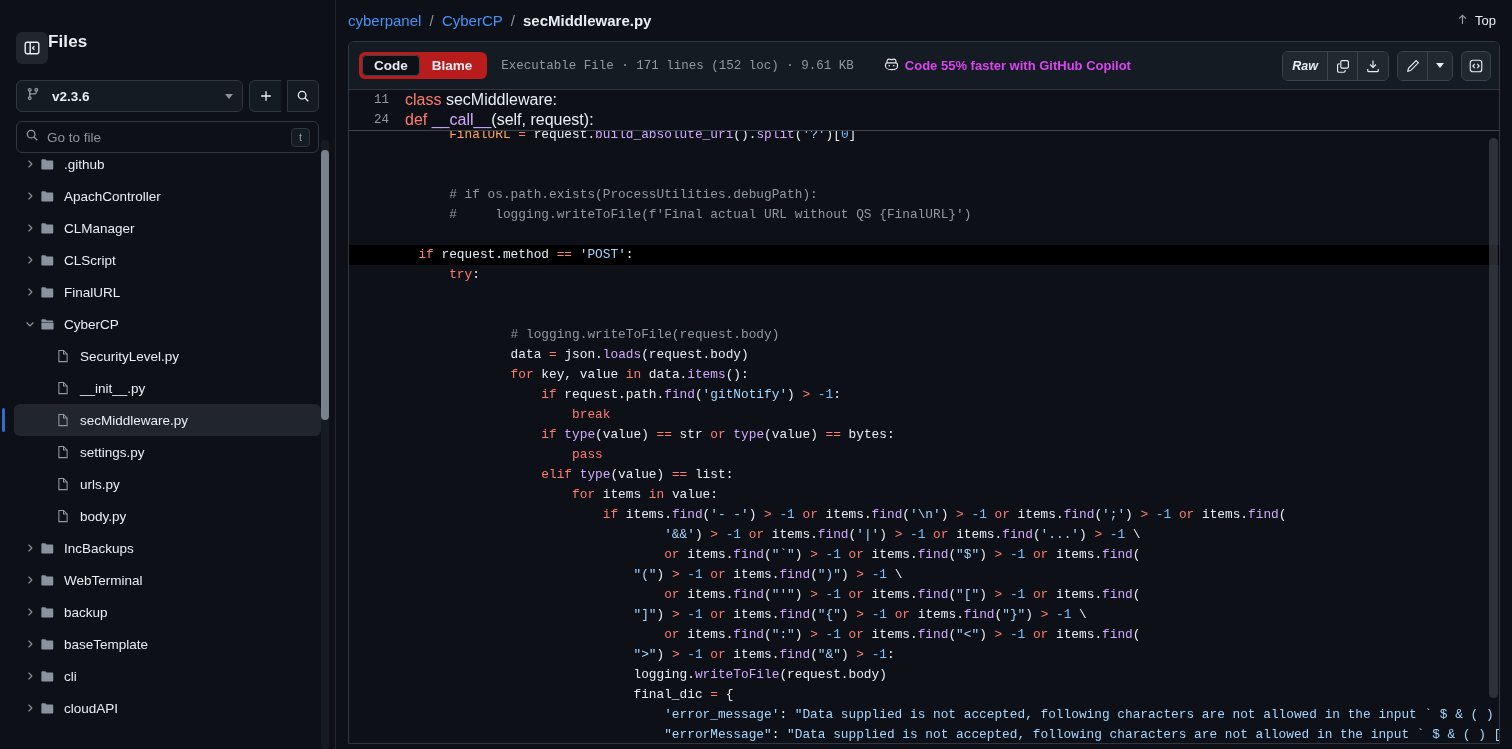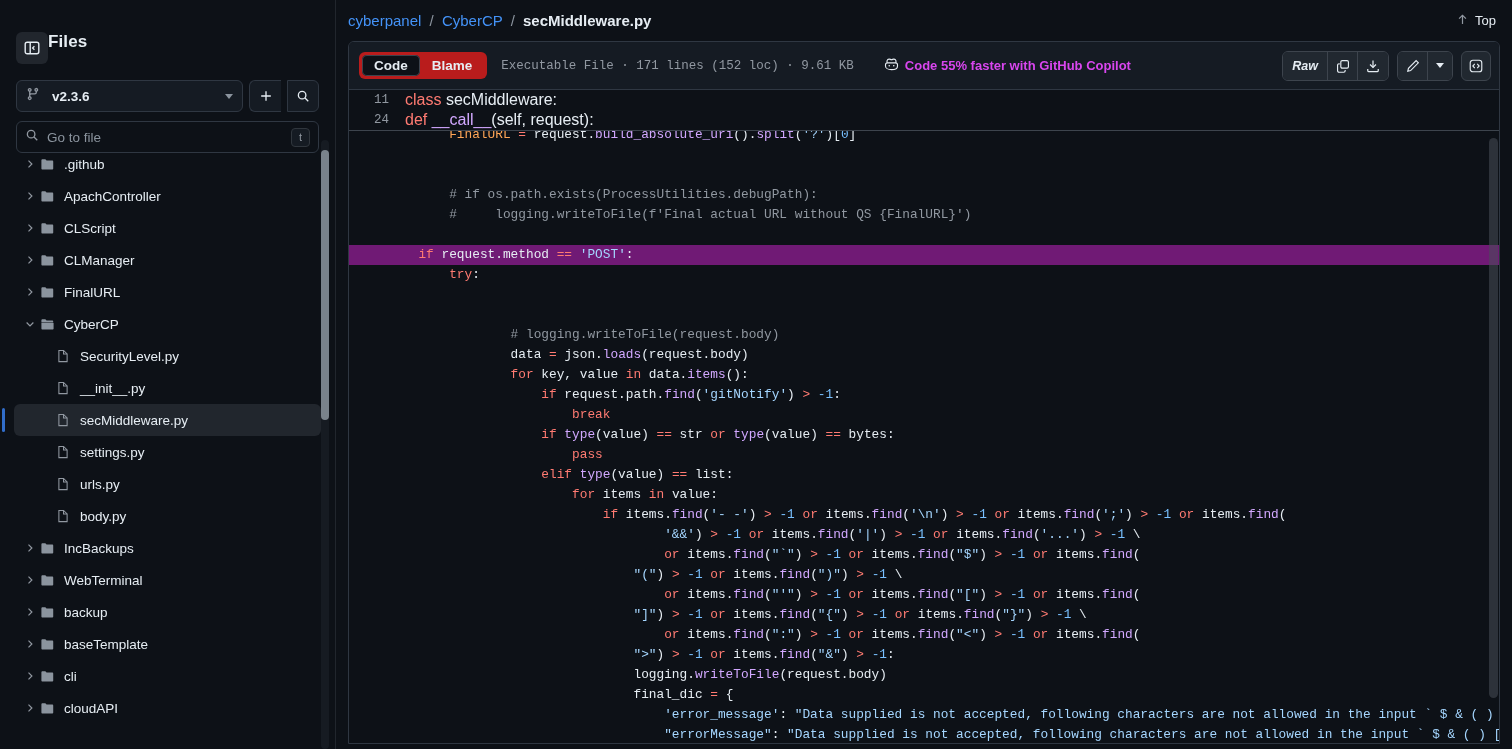--- a/index.html
+++ b/index.html
@@ -169,21 +169,21 @@
     font-family: "Liberation Mono", monospace; font-size: 12.8px;
     line-height: 20px; white-space: pre; overflow: hidden;
   }
   .ln {
     display: inline-block; width: 48px; text-align: right;
     color: #9198a1; flex: 0 0 48px; padding-right: 8px;
     font-family: "Liberation Mono", monospace; font-size: 12.5px;
   }
   .cl { display: flex; height: 20px; align-items: center; }
   .ct { padding-left: 8px; }
-  .cl.hl { background: #701a75; }
+  .cl.hl { background: #000000; }
 
   
   .kw  { color: #ff7b72; }
   .fn  { color: #d2a8ff; }
   .str { color: #a5d6ff; }
   .cmt { color: #9198a1; }
   .num { color: #79c0ff; }
   .var { color: #ffa657; }
   .op  { color: #ff7b72; }
   .pln { color: #e6edf3; }
@@ -274,34 +274,34 @@
         <span class="chev">
           <svg width="12" height="12" viewBox="0 0 16 16" fill="none" stroke="#9198a1" stroke-width="1.6">
             <path d="M6 3.5 10.5 8 6 12.5"></path>
           </svg>
         </span>
         <span class="ic">
           <svg width="15" height="15" viewBox="0 0 16 16" fill="#8b949e">
             <path d="M1.5 3.4c0-.6.5-1.1 1.1-1.1h3.1l1.3 1.5h6c.6 0 1.1.5 1.1 1.1v7.3c0 .6-.5 1.1-1.1 1.1H2.6c-.6 0-1.1-.5-1.1-1.1z"></path>
           </svg>
         </span>
+        <span class="lbl">CLManager</span>
+      </div>
+      <div class="tree-item ">
+        <span class="chev">
+          <svg width="12" height="12" viewBox="0 0 16 16" fill="none" stroke="#9198a1" stroke-width="1.6">
+            <path d="M6 3.5 10.5 8 6 12.5"></path>
+          </svg>
+        </span>
+        <span class="ic">
+          <svg width="15" height="15" viewBox="0 0 16 16" fill="#8b949e">
+            <path d="M1.5 3.4c0-.6.5-1.1 1.1-1.1h3.1l1.3 1.5h6c.6 0 1.1.5 1.1 1.1v7.3c0 .6-.5 1.1-1.1 1.1H2.6c-.6 0-1.1-.5-1.1-1.1z"></path>
+          </svg>
+        </span>
         <span class="lbl">CLScript</span>
-      </div>
-      <div class="tree-item ">
-        <span class="chev">
-          <svg width="12" height="12" viewBox="0 0 16 16" fill="none" stroke="#9198a1" stroke-width="1.6">
-            <path d="M6 3.5 10.5 8 6 12.5"></path>
-          </svg>
-        </span>
-        <span class="ic">
-          <svg width="15" height="15" viewBox="0 0 16 16" fill="#8b949e">
-            <path d="M1.5 3.4c0-.6.5-1.1 1.1-1.1h3.1l1.3 1.5h6c.6 0 1.1.5 1.1 1.1v7.3c0 .6-.5 1.1-1.1 1.1H2.6c-.6 0-1.1-.5-1.1-1.1z"></path>
-          </svg>
-        </span>
-        <span class="lbl">CLManager</span>
       </div>
       <div class="tree-item ">
         <span class="chev">
           <svg width="12" height="12" viewBox="0 0 16 16" fill="none" stroke="#9198a1" stroke-width="1.6">
             <path d="M6 3.5 10.5 8 6 12.5"></path>
           </svg>
         </span>
         <span class="ic">
           <svg width="15" height="15" viewBox="0 0 16 16" fill="#8b949e">
             <path d="M1.5 3.4c0-.6.5-1.1 1.1-1.1h3.1l1.3 1.5h6c.6 0 1.1.5 1.1 1.1v7.3c0 .6-.5 1.1-1.1 1.1H2.6c-.6 0-1.1-.5-1.1-1.1z"></path>

